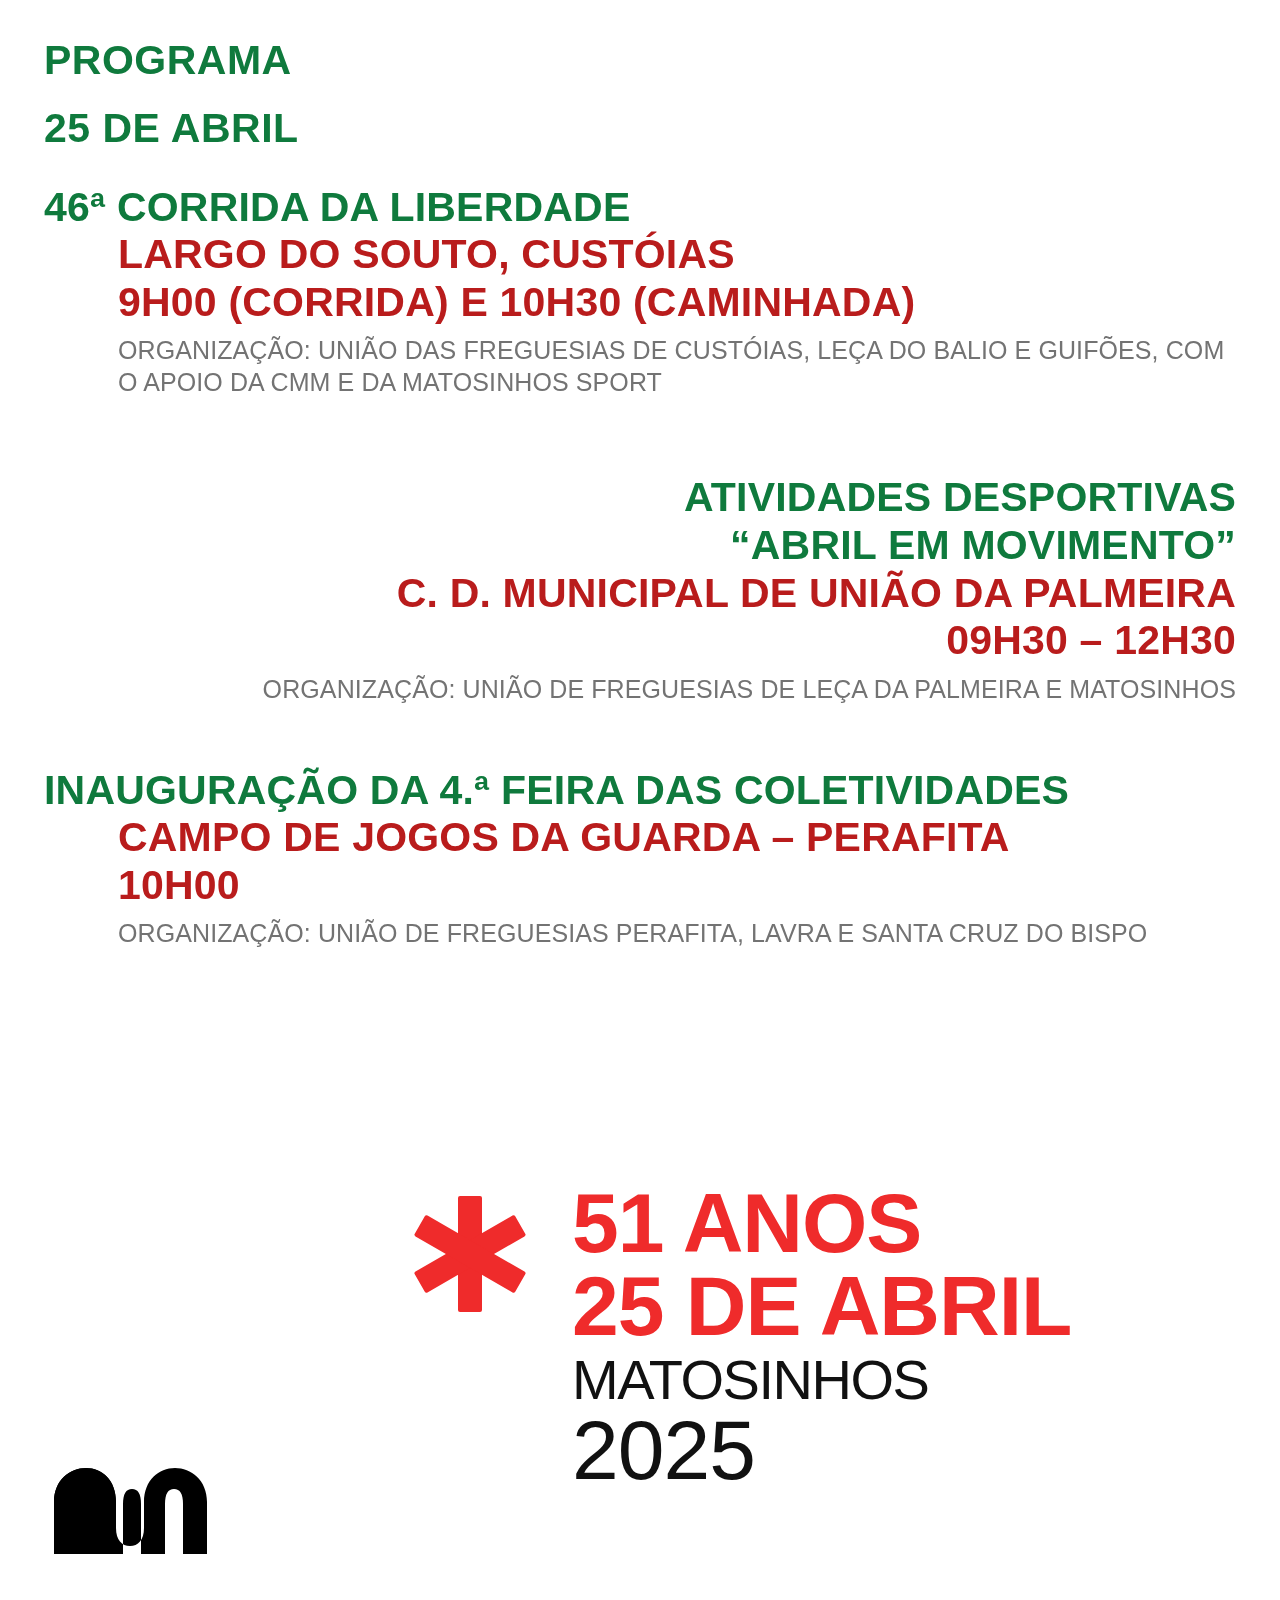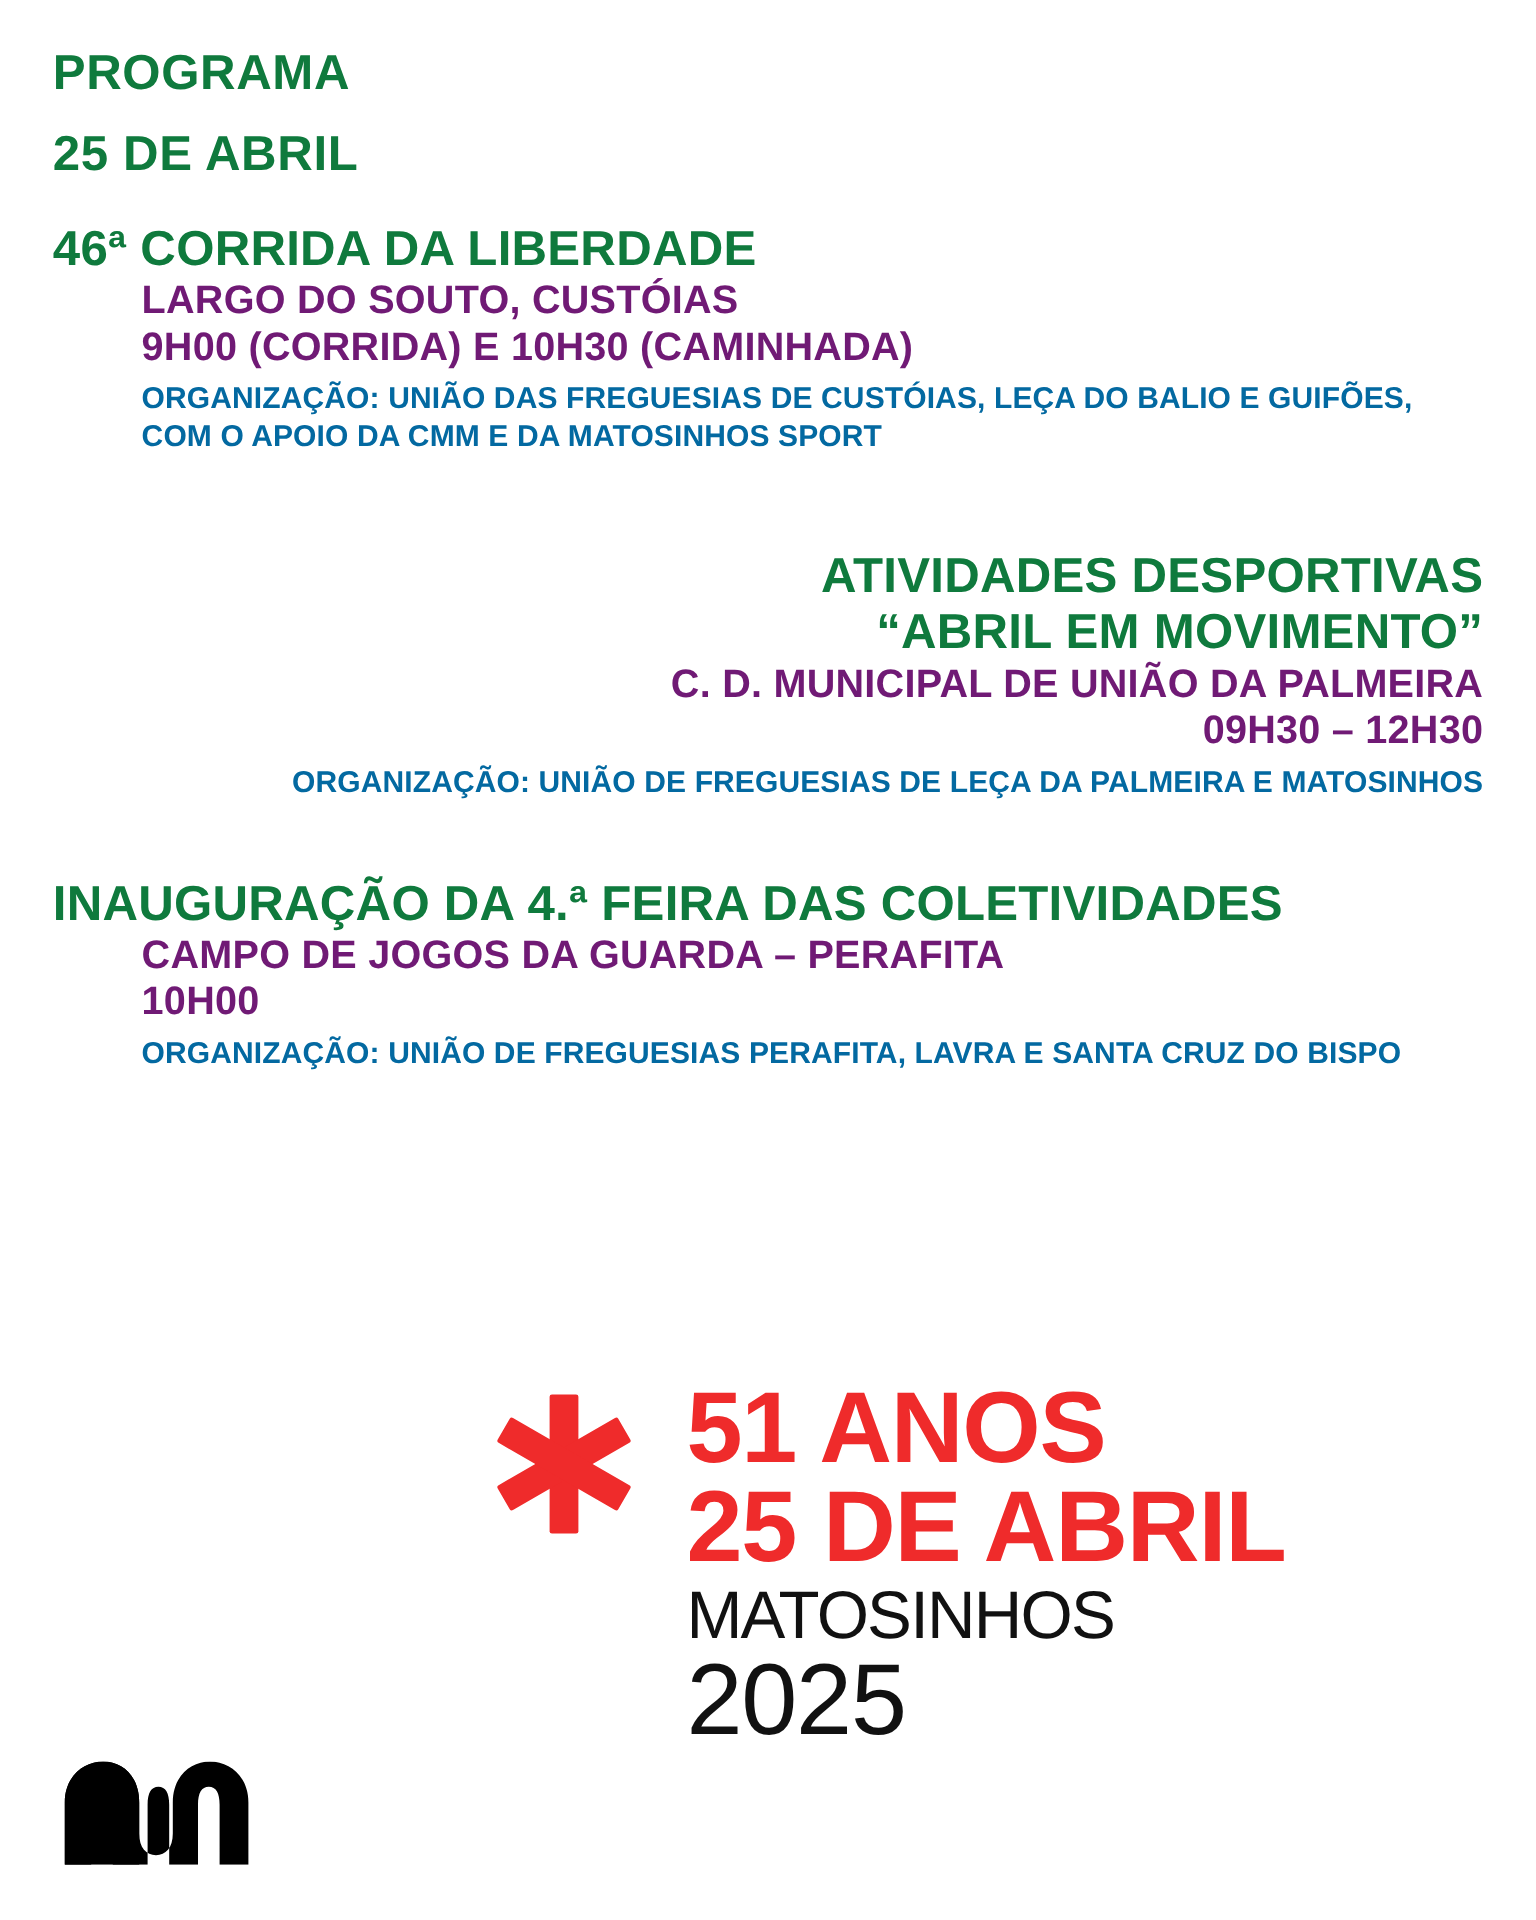--- a/index.html
+++ b/index.html
@@ -54,46 +54,46 @@
   }
   .event-title {
     color: #0f7a3d;
     font-weight: bold;
     font-size: 41px;
     line-height: 1.16;
     letter-spacing: 0.2px;
     margin: 0;
   }
   .event-subline {
-    color: #701a75;
-    font-weight: bold;
-    font-size: 33px;
+    color: #b91c1c;
+    font-weight: bold;
+    font-size: 41px;
     line-height: 1.16;
     letter-spacing: 0.2px;
     margin: 0;
     padding-left: 74px;
   }
   .event-org {
-    color: #0369a1;
-    font-weight: bold;
+    color: #737373;
+    font-weight: normal;
     font-size: 25px;
     line-height: 1.28;
     letter-spacing: 0.1px;
     margin: 8px 0 0 0;
     padding-left: 74px;
   }
 
   .event-1 { margin-bottom: 76px; }
   .event-2 { margin-bottom: 62px; text-align: right; }
 
   
   .lockup {
     position: absolute;
     left: 390px;
-    top: 1148px;
+    top: 1182px;
     display: flex;
     align-items: flex-start;
   }
   .asterisk {
     width: 160px;
     height: 128px;
     flex: 0 0 auto;
     margin-top: 8px;
   }
   .lockup-text {

